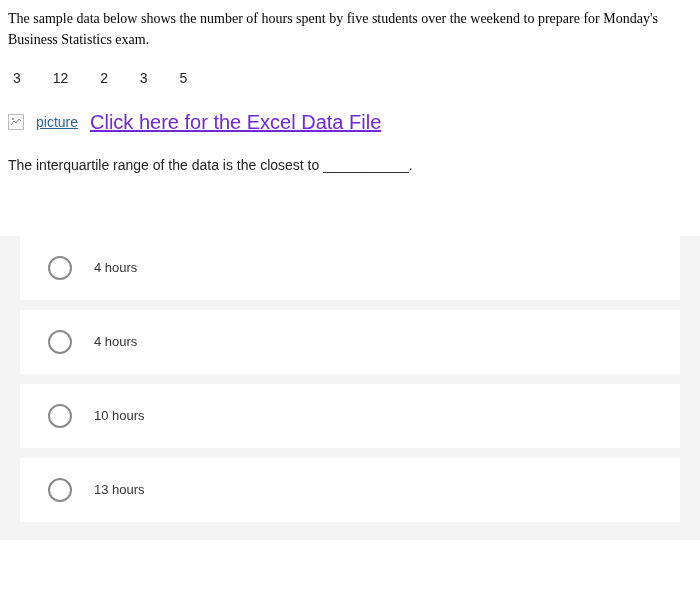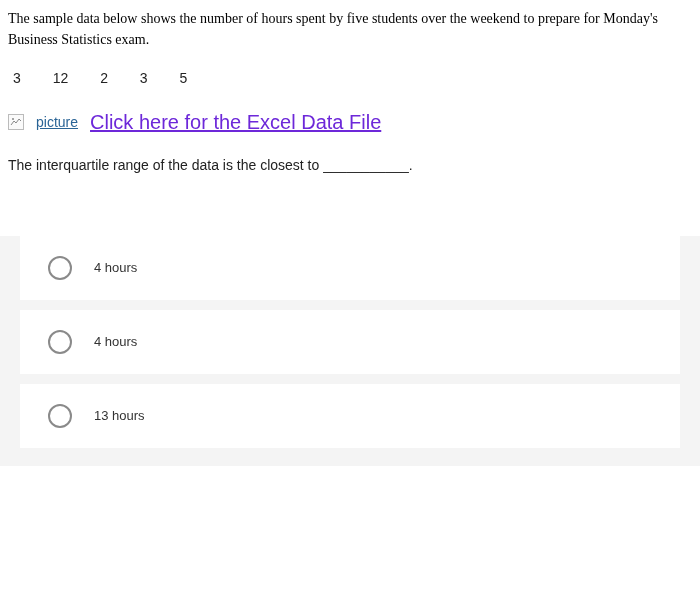--- a/index.html
+++ b/index.html
@@ -78,16 +78,20 @@
     <div class="option-row">
       <div class="radio-circle"></div>
       <span class="option-label">4 hours</span>
     </div>
     <div class="option-row">
       <div class="radio-circle"></div>
       <span class="option-label">4 hours</span>
     </div>
     <div class="option-row">
       <div class="radio-circle"></div>
+      <span class="option-label">10 hours</span>
+    </div>
+    <div class="option-row">
+      <div class="radio-circle"></div>
       <span class="option-label">13 hours</span>
     </div>
   </div>
 </div>
 
 </body></html>

